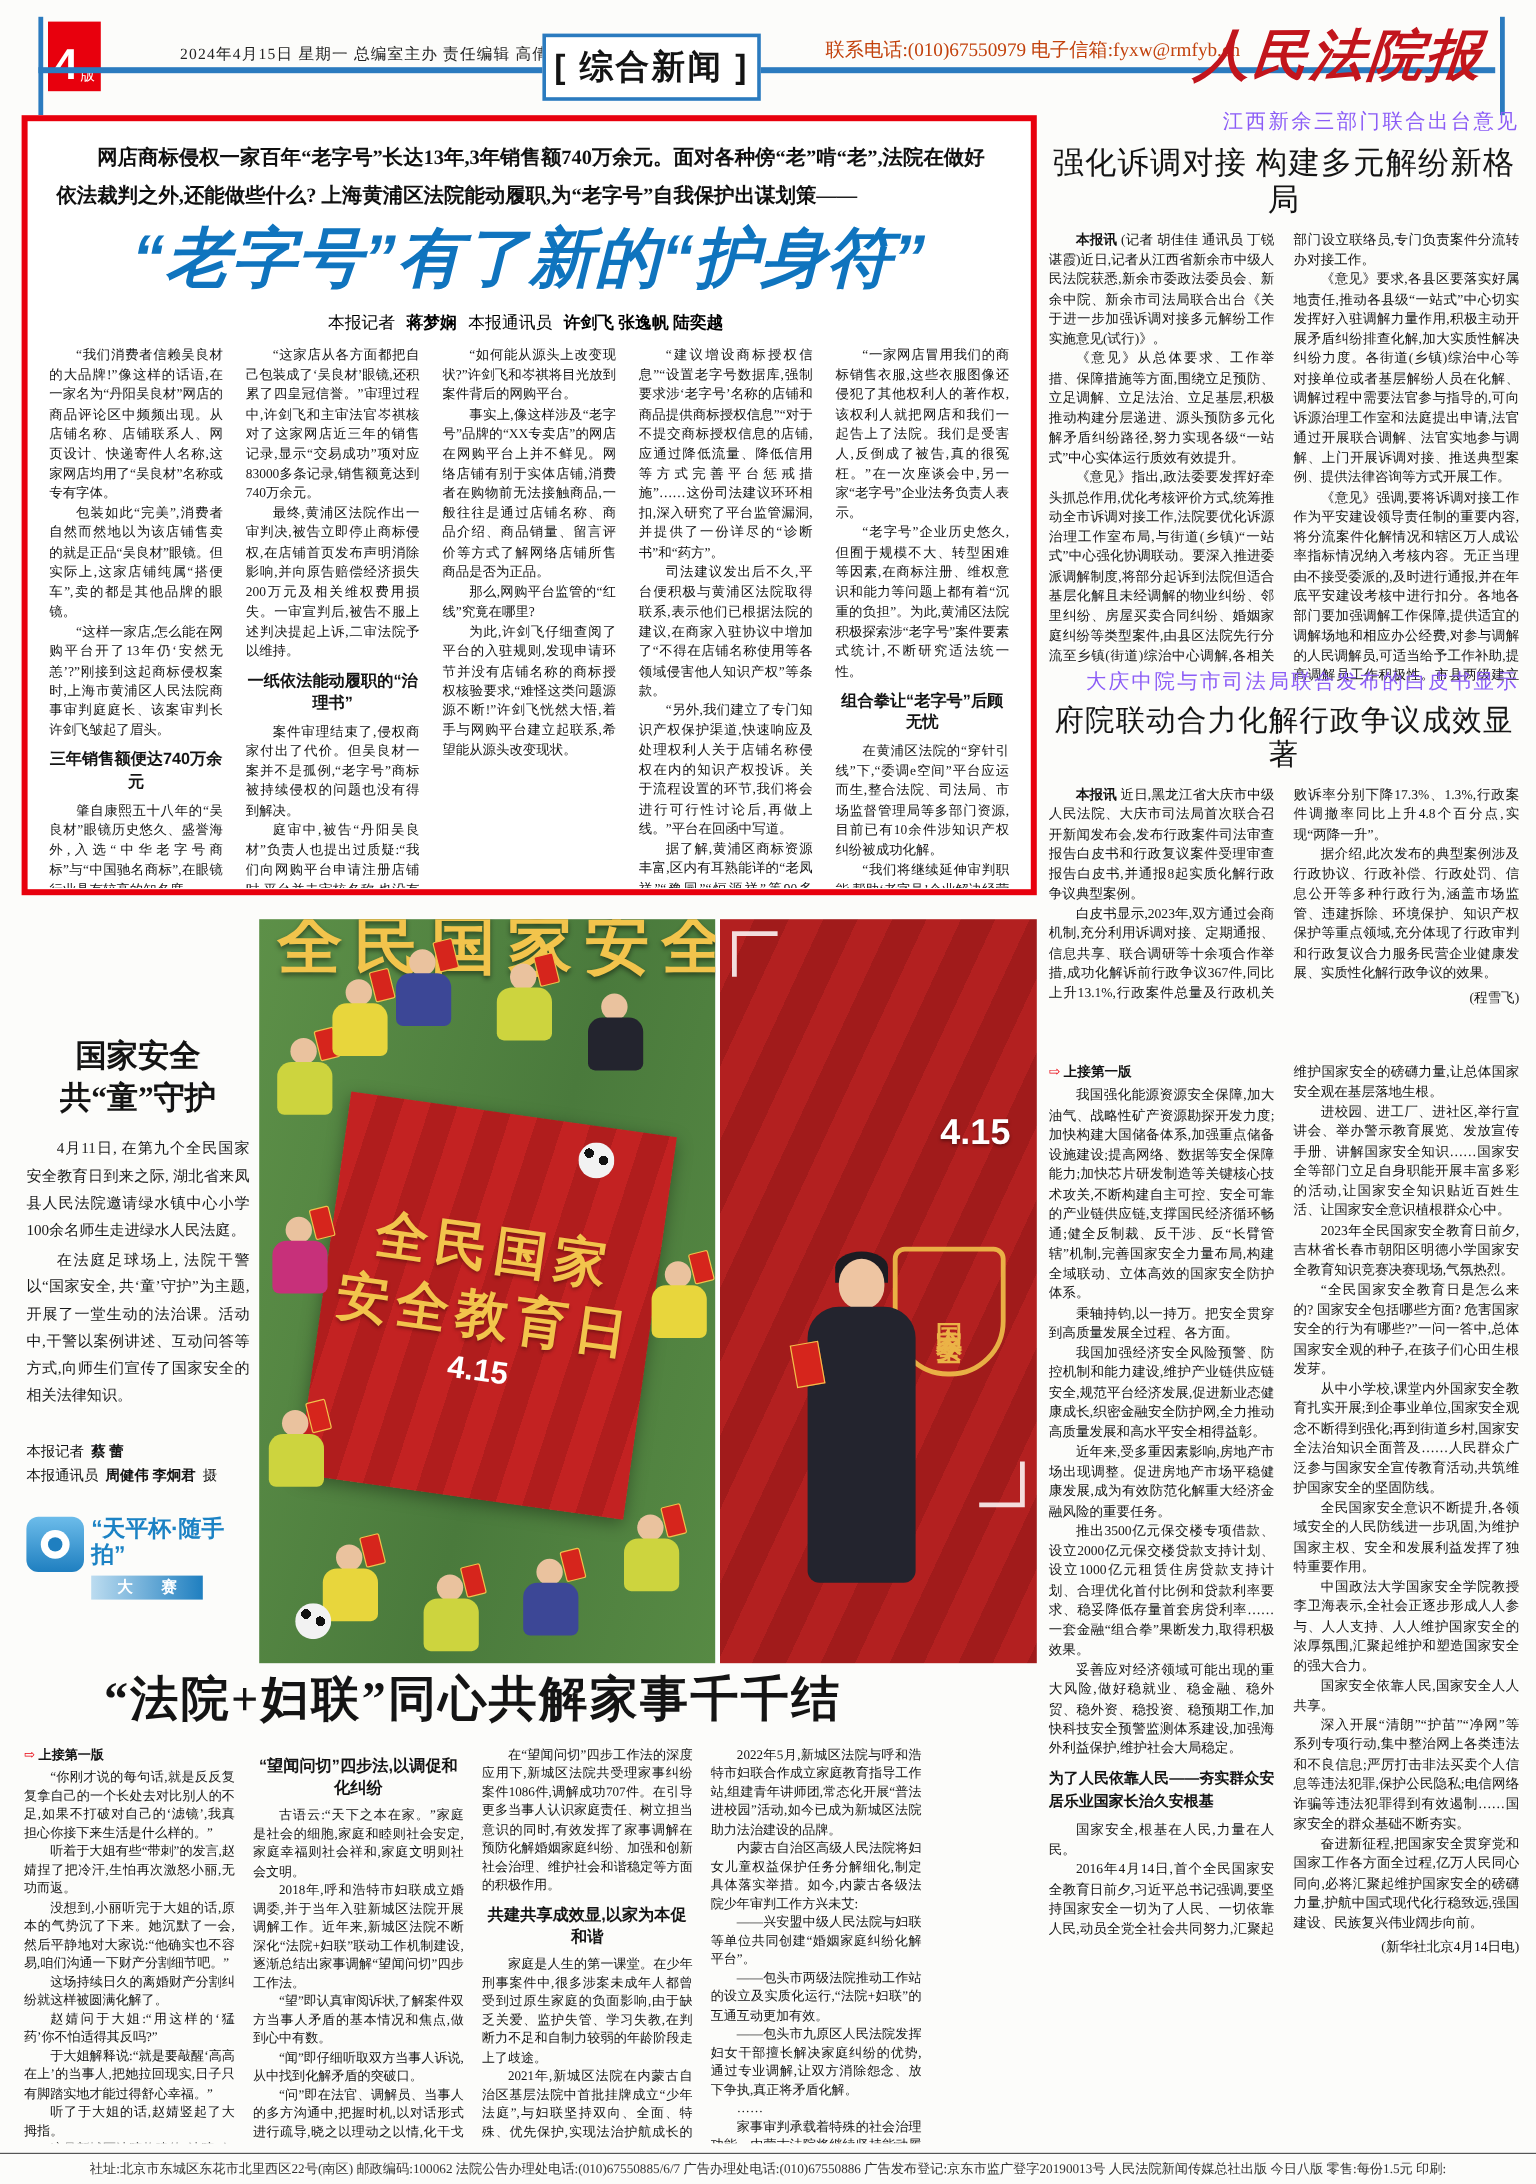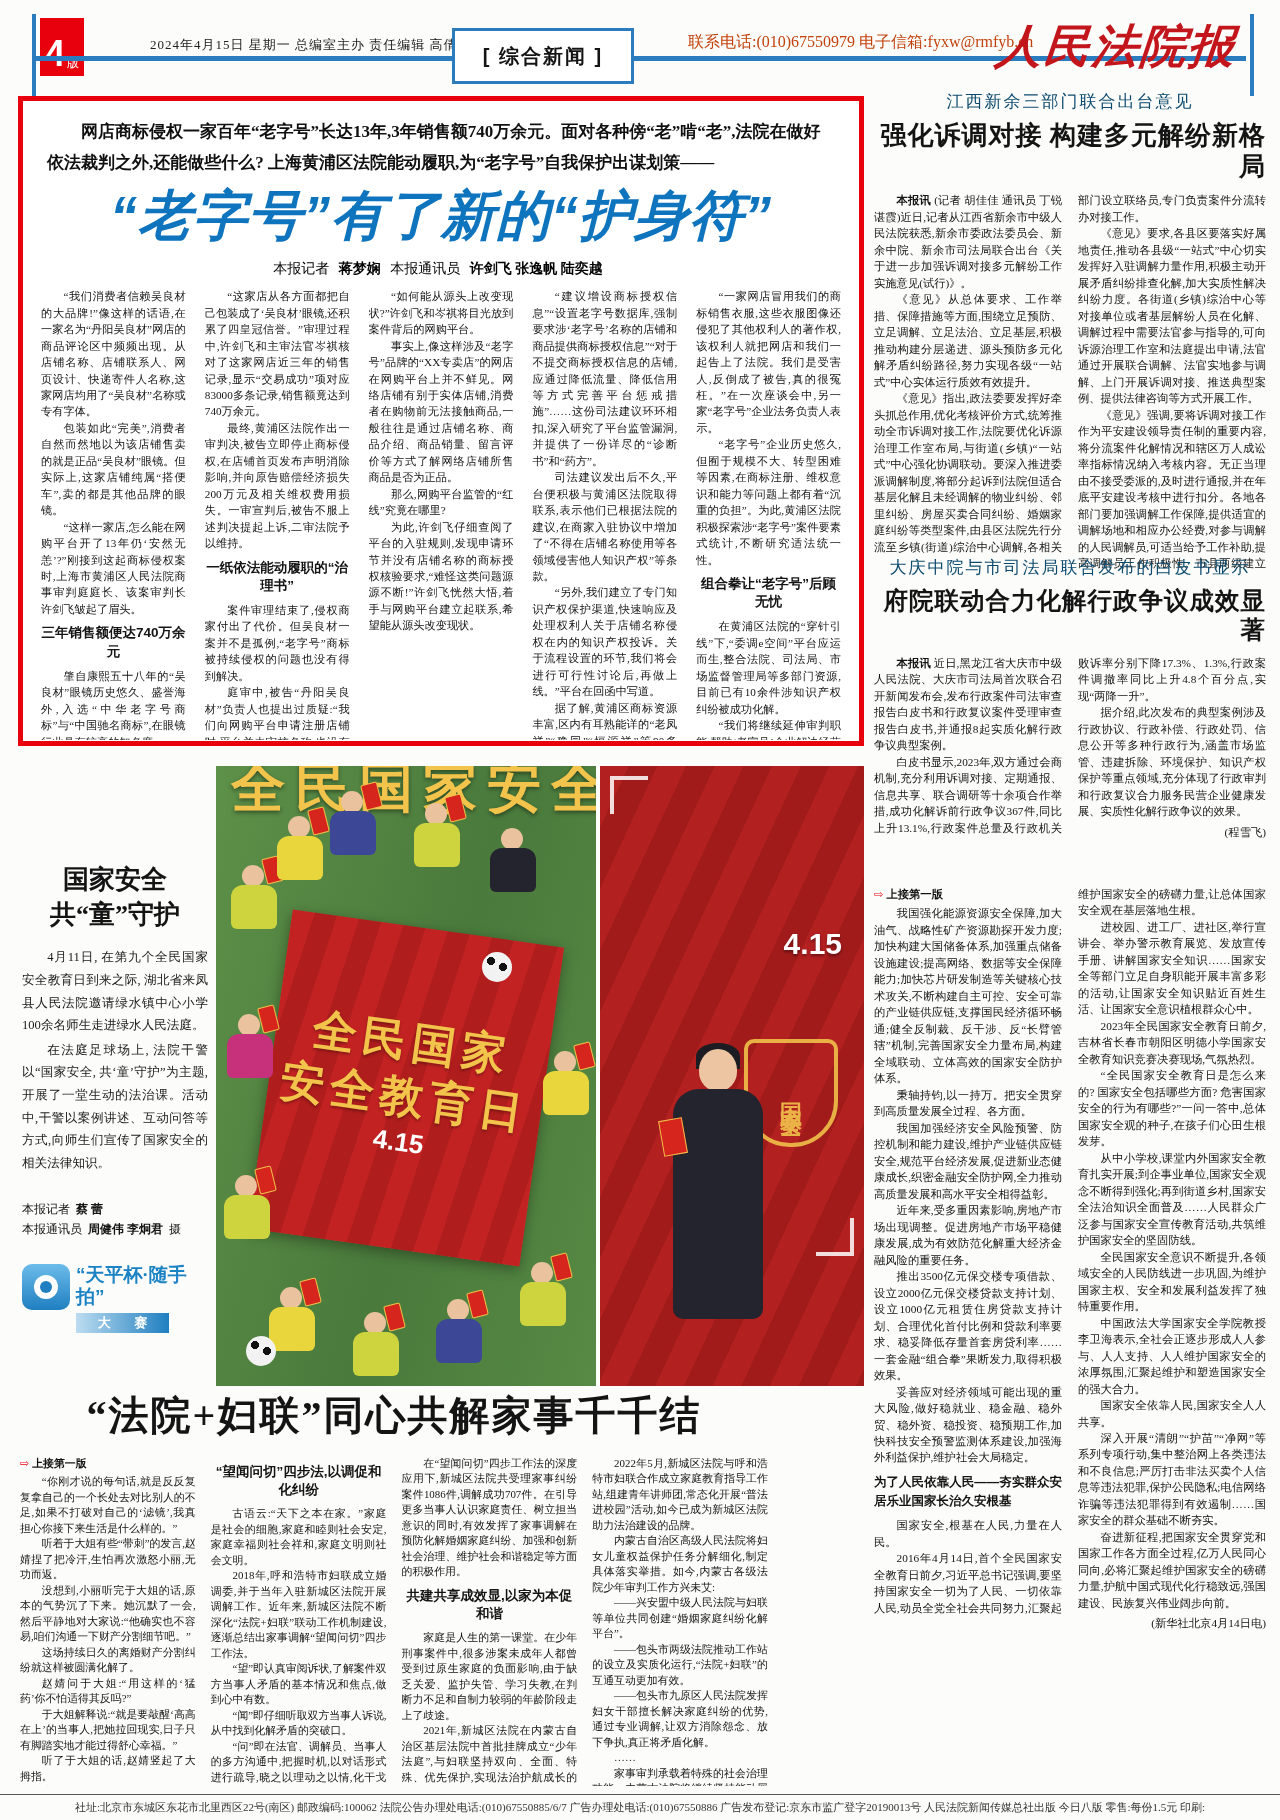--- a/index.html
+++ b/index.html
@@ -9,21 +9,21 @@
   
   .vline{width:4px;background:#2b7bbf;}
   .page-badge{left:40px;top:18px;width:44px;height:58px;background:#e8000d;color:#fff;
       display:flex;align-items:flex-end;justify-content:center;gap:2px;padding-bottom:4px;box-sizing:border-box;}
   .page-badge .num{font-size:36px;font-weight:bold;line-height:1;font-family:"Liberation Sans",sans-serif;}
   .page-badge .ban{font-size:12px;line-height:1.4;}
   .dateline{left:150px;top:36px;font-size:13px;letter-spacing:1px;color:#222;}
   .hdr-rule{left:32px;top:56px;width:1214px;height:5px;background:#2b7bbf;}
   .section-badge{left:452px;top:28px;width:176px;height:50px;background:#fff;border:3px solid #2b7bbf;
       display:flex;align-items:center;justify-content:center;z-index:4;
-      font-family:"Liberation Sans",sans-serif;font-weight:bold;font-size:20px;letter-spacing:2px;}
+      font-family:"Liberation Sans",sans-serif;font-weight:bold;font-size:28px;letter-spacing:2px;}
   .contact{left:688px;top:32px;font-size:16px;color:#c2410c;}
   .masthead{right:44px;top:16px;font-size:46px;font-weight:900;font-style:italic;color:#c2151c;
       letter-spacing:2px;transform:skewX(-5deg);}
   
   .t-p{margin:0;text-indent:2em;}
   .t-h{font-family:"Liberation Sans",sans-serif;font-weight:bold;font-size:13.5px;text-align:center;
        margin:7px 0;text-indent:0;line-height:1.35;}
   .t-bh{font-family:"Liberation Sans",sans-serif;font-weight:bold;font-size:12.5px;margin:7px 0;
        text-indent:0;line-height:1.5;}
   .t-sign{margin:4px 0 0;text-align:right;text-indent:0;}
@@ -34,22 +34,22 @@
   .red-box{left:18px;top:96px;width:846px;height:650px;border:5px solid #e8000d;background:#fff;
       box-sizing:border-box;padding:14px 18px 0;}
   .intro{margin:2px 6px 0;font-size:17px;font-weight:600;line-height:1.8;text-indent:2em;color:#101010;}
   .main-headline{margin:6px 0 0;text-align:center;color:#0f74be;font-size:54px;font-weight:900;
       font-family:"Liberation Sans",sans-serif;letter-spacing:1px;line-height:1.15;font-style:italic;}
   .byline{margin:14px 0 10px;text-align:center;font-size:14px;color:#000000;}
   .byline b{margin:0 6px;}
   .mcols{display:flex;gap:19px;justify-content:center;}
   .mcol{flex:1;height:452px;overflow:hidden;font-size:11.2px;line-height:1.47;text-align:justify;}
   
-  .kicker{text-align:center;font-size:17px;letter-spacing:2px;color:#0c4a6e;}
-  .serif-headline{text-align:right;font-weight:bold;letter-spacing:1px;margin:7px 0 10px;line-height:1.2;}
+  .kicker{text-align:right;font-size:17px;letter-spacing:2px;color:#8b5cf6;}
+  .serif-headline{text-align:center;font-weight:normal;letter-spacing:1px;margin:7px 0 10px;line-height:1.2;}
   .jx-co .serif-headline{font-size:26px;}
   .dq-co .serif-headline{font-size:24.5px;}
   .flow2{column-count:2;column-gap:16px;font-size:11.3px;line-height:1.46;text-align:justify;overflow:hidden;}
   .jx-co{left:874px;top:90px;width:392px;}
   .jx-co .flow2{height:390px;}
   .dq-co{left:874px;top:556px;width:392px;}
   .dq-co .flow2{height:238px;}
   .jump1{left:874px;top:886px;width:392px;}
   .jump1 .flow2{height:898px;}
   

